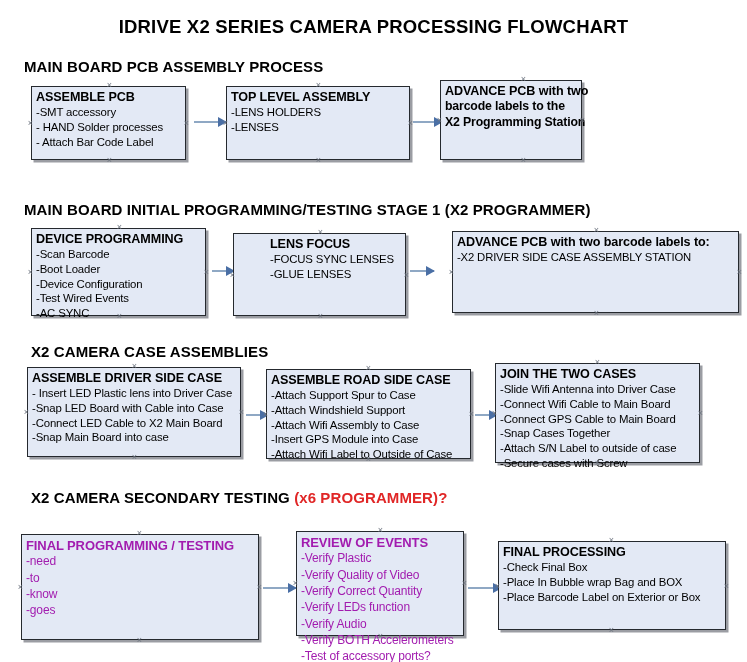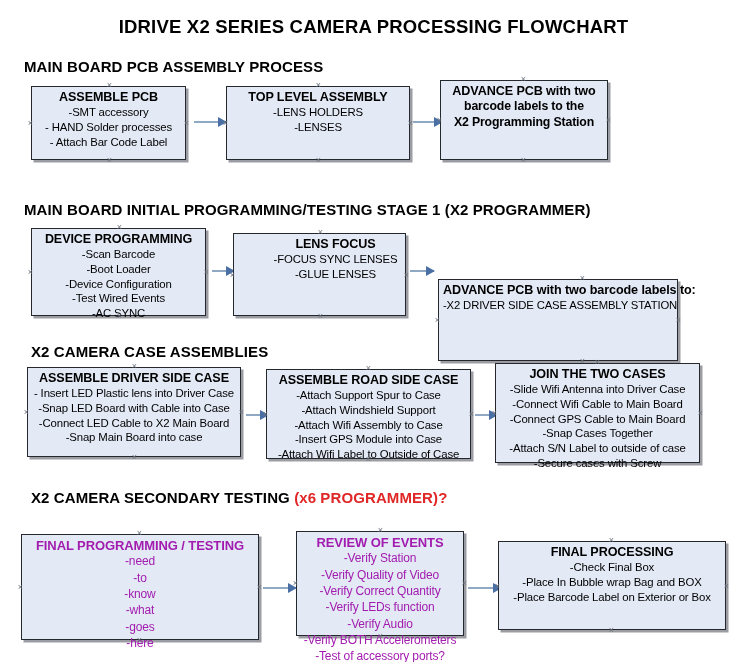--- a/index.html
+++ b/index.html
@@ -5,21 +5,21 @@
 <style>
   html,body{margin:0;padding:0;background:#ffffff;}
   body{
     width:747px;height:662px;position:relative;overflow:hidden;
     font-family:"Liberation Sans","DejaVu Sans",sans-serif;
     color:#000000;
     -webkit-font-smoothing:antialiased;
   }
   #stage{position:absolute;left:0;top:0;width:747px;height:662px;}
 
-  .abs{position:absolute;text-align:center;}
+  .abs{position:absolute;}
 
   
   #chart-title{
     left:0;top:16px;width:747px;text-align:center;
     font-size:18.5px;font-weight:bold;letter-spacing:.2px;white-space:nowrap;
   }
   .section-head{
     font-size:15px;font-weight:bold;letter-spacing:.1px;white-space:nowrap;
   }
   .section-head .red{color:#e02626;}
@@ -98,21 +98,21 @@
     <span class="xh" style="left:88px;bottom:-5px;"></span>
     <span class="xh" style="left:-5px;top:33px;"></span>
     <span class="xh" style="right:-5px;top:33px;"></span>
   </div>
 
   <div class="conn" style="left:413px;top:117px;width:29px;">
     <span class="shaft"></span>
     <span class="head"></span>
   </div>
 
-  <div class="abs node bold-body" style="left:440px;top:80px;width:168px;height:80px;">
+  <div class="abs node bold-body" style="left:440px;top:80px;width:142px;height:80px;">
     <div class="n-title">ADVANCE PCB with two</div>
     <div class="n-line">barcode labels to the</div>
     <div class="n-line"> X2 Programming Station</div>
     <span class="xh" style="left:79px;top:-5px;"></span>
     <span class="xh" style="left:79px;bottom:-5px;"></span>
     <span class="xh" style="left:-5px;top:36px;"></span>
     <span class="xh" style="right:-5px;top:36px;"></span>
   </div>
 
   <div class="abs section-head" style="left:24px;top:201px;">MAIN BOARD INITIAL PROGRAMMING/TESTING STAGE 1 (X2 PROGRAMMER)</div>
@@ -143,21 +143,21 @@
     <span class="xh" style="left:83px;bottom:-5px;"></span>
     <span class="xh" style="left:-5px;top:38px;"></span>
     <span class="xh" style="right:-5px;top:38px;"></span>
   </div>
 
   <div class="conn" style="left:410px;top:266px;width:24px;">
     <span class="shaft"></span>
     <span class="head"></span>
   </div>
 
-  <div class="abs node bold-body" style="left:438px;top:231px;width:240px;height:82px;margin-top:48px;">
+  <div class="abs node bold-body" style="left:452px;top:231px;width:287px;height:82px;">
     <div class="n-title">ADVANCE PCB with two barcode labels to:</div>
     <div class="n-line" style="font-weight:normal;font-size:11.3px;">-X2 DRIVER  SIDE  CASE  ASSEMBLY STATION</div>
     <span class="xh" style="left:140px;top:-5px;"></span>
     <span class="xh" style="left:140px;bottom:-5px;"></span>
     <span class="xh" style="left:-5px;top:37px;"></span>
     <span class="xh" style="right:-5px;top:37px;"></span>
   </div>
 
   <div class="abs section-head" style="left:31px;top:343px;">X2 CAMERA CASE ASSEMBLIES</div>
 
@@ -212,37 +212,35 @@
 
   <div class="abs section-head" style="left:31px;top:489px;">
     <span>X2 CAMERA SECONDARY TESTING </span><span class="red">(x6 PROGRAMMER)?</span>
   </div>
 
   <div class="abs node red" style="left:21px;top:534px;width:238px;height:106px;">
     <div class="n-title">FINAL PROGRAMMING / TESTING</div>
     <div class="n-line">-need</div>
     <div class="n-line">-to</div>
     <div class="n-line">-know</div>
-    <div class="n-line">-what</div>
     <div class="n-line">-goes</div>
-    <div class="n-line">-here</div>
     <span class="xh" style="left:114px;top:-5px;"></span>
     <span class="xh" style="left:114px;bottom:-5px;"></span>
     <span class="xh" style="left:-5px;top:49px;"></span>
     <span class="xh" style="right:-5px;top:49px;"></span>
   </div>
 
   <div class="conn" style="left:263px;top:583px;width:33px;">
     <span class="shaft"></span>
     <span class="head"></span>
   </div>
 
   <div class="abs node red" style="left:296px;top:531px;width:168px;height:105px;">
     <div class="n-title">REVIEW OF EVENTS</div>
-    <div class="n-line">-Verify Station</div>
+    <div class="n-line">-Verify Plastic</div>
     <div class="n-line">-Verify Quality of Video</div>
     <div class="n-line">-Verify Correct Quantity</div>
     <div class="n-line">-Verify LEDs function</div>
     <div class="n-line">-Verify Audio</div>
     <div class="n-line">-Verify BOTH Accelerometers</div>
     <div class="n-line">-Test of accessory ports?</div>
     <span class="xh" style="left:80px;top:-5px;"></span>
     <span class="xh" style="left:80px;bottom:-5px;"></span>
     <span class="xh" style="left:-5px;top:48px;"></span>
     <span class="xh" style="right:-5px;top:48px;"></span>

